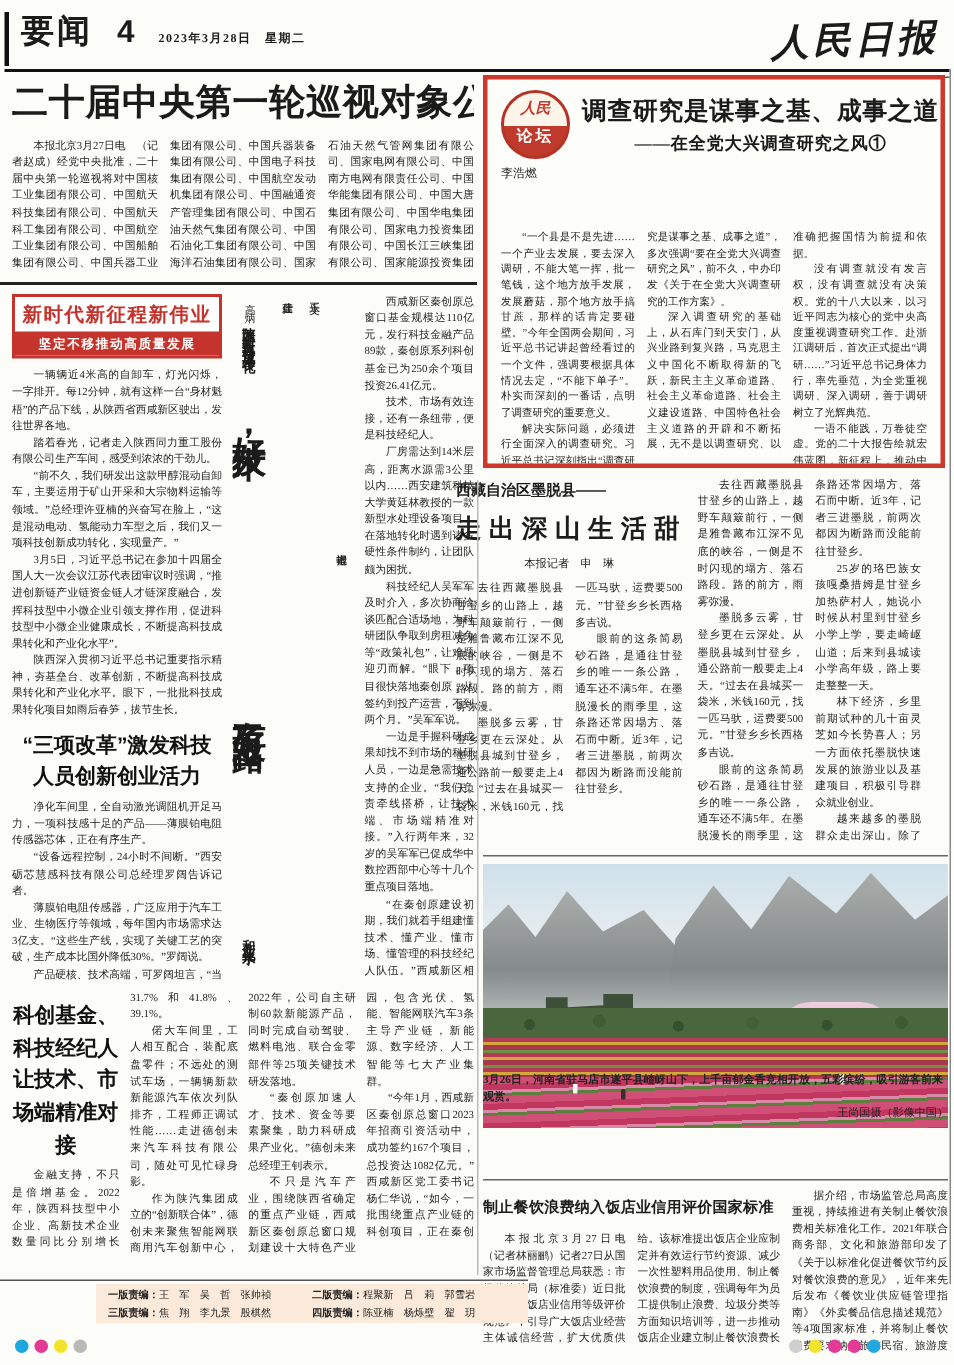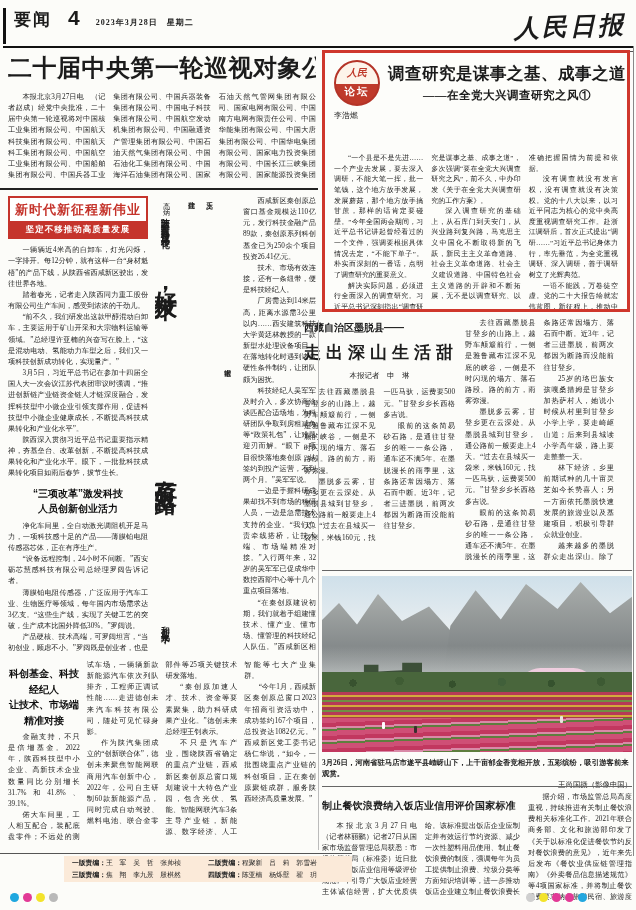--- a/index.html
+++ b/index.html
@@ -4,33 +4,33 @@
 <style>
   html,body{margin:0;padding:0;background:#e8e8e4;}
   .page{position:relative;width:636px;height:910px;margin:0 auto;background:#fcfcf9;overflow:hidden;
         font-family:"Liberation Serif","DejaVu Serif",serif;color:#1b1b1b;}
   
   .hdr{position:absolute;left:0;top:4px;width:636px;height:42px;}
   .hdr-bar{position:absolute;left:3px;top:4px;width:3px;height:36px;background:#111;}
   .hdr-line{position:absolute;left:3px;top:42px;width:630px;border-top:2px solid #111;}
   .hdr-line2{position:absolute;left:420px;top:47px;width:213px;border-top:1px solid #555;}
   .section-wrap{position:absolute;left:14px;top:2px;display:flex;align-items:baseline;gap:16px;}
-  .section-name{font-family:"Liberation Sans","DejaVu Sans",sans-serif;font-weight:900;font-size:17px;letter-spacing:2px;}
+  .section-name{font-family:"Liberation Sans","DejaVu Sans",sans-serif;font-weight:900;font-size:22px;letter-spacing:2px;}
   .page-num{font-family:"Liberation Sans","DejaVu Sans",sans-serif;font-weight:900;font-size:21px;}
   .page-date{font-size:8px;font-weight:bold;letter-spacing:1px;}
   .masthead{position:absolute;right:10px;top:6px;font-size:25px;font-weight:bold;font-style:italic;
             letter-spacing:3px;transform:rotate(-2deg);font-family:"DejaVu Serif","Liberation Serif",serif;}
   
   .flow{font-size:7.2px;line-height:1.55;color:#1d1d1d;}
   .para{margin:0;text-indent:2em;text-align:justify;}
   .seg{display:contents;}
   .cols2{column-count:2;column-gap:8px;column-fill:auto;}
   .cols3{column-count:3;column-gap:8px;column-fill:auto;}
   .cols4{column-count:4;column-gap:7px;column-fill:auto;}
-  .subhead{font-family:"Liberation Sans","DejaVu Sans",sans-serif;font-weight:bold;font-size:10px;
+  .subhead{font-family:"Liberation Sans","DejaVu Sans",sans-serif;font-weight:bold;font-size:14px;
            text-align:center;white-space:pre-line;margin:6px 0 4px;text-indent:0;break-inside:avoid;color:#111;}
   .rule{position:absolute;border-top:1px solid #777;}
   
   .art1{position:absolute;left:8px;top:52px;width:308px;height:132px;overflow:hidden;}
   .art1 h1{margin:0 0 8px;font-family:"Liberation Sans","DejaVu Sans",sans-serif;font-weight:900;
            font-size:24px;letter-spacing:0.5px;text-align:center;white-space:nowrap;}
   .art1 .body{height:94px;overflow:hidden;}
   .rule-art1{left:0;top:188px;width:318px;border-top:2px solid #222;}
   
   .science{position:absolute;left:8px;top:196px;width:308px;height:654px;overflow:hidden;}
@@ -93,21 +93,21 @@
                radial-gradient(circle 7px at 90% 44%,#3d5a33 60%,transparent 61%),#49663c;}
   .arch{position:absolute;left:196px;top:92px;width:78px;height:26px;border-radius:40px 40px 6px 6px;
         background:linear-gradient(180deg,#f0cfe0,#dda8c6);}
   .sculpt{position:absolute;left:34px;top:84px;width:66px;height:34px;background:#3c4f38;
           clip-path:polygon(0 100%,0 40%,12% 40%,12% 14%,34% 14%,34% 34%,70% 30%,70% 8%,100% 8%,100% 100%);}
   .field-back{position:absolute;left:0;top:116px;width:310px;height:26px;
     background:repeating-linear-gradient(180deg,#b53a57 0 3px,#d3a93c 3px 5px,#a8394c 5px 8px,#6f8f44 8px 10px);}
   .field-front{position:absolute;left:0;top:142px;width:310px;height:34px;
     background:repeating-linear-gradient(178deg,#cf4f76 0 5px,#c2375f 5px 9px,#d98aa8 9px 11px,#5e7e3e 11px 13px);}
   .visitor{position:absolute;width:3px;height:7px;border-radius:1px;}
-  .caption{position:absolute;left:322px;top:757px;width:310px;font-size:7.4px;font-weight:bold;line-height:1.5;color:#222;}
+  .caption{position:absolute;left:322px;top:714px;width:310px;font-size:7.4px;font-weight:bold;line-height:1.5;color:#222;}
   .caption .credit{display:block;text-align:right;font-weight:normal;}
   .rule-photo{left:322px;top:786px;width:310px;border-top:1px solid #666;}
   
   .catering{position:absolute;left:322px;top:792px;width:310px;height:112px;display:flex;gap:8px;overflow:hidden;}
   .cat-left{width:198px;overflow:hidden;}
   .cat-right{width:104px;overflow:hidden;}
   .cat-title{font-family:"Liberation Sans","DejaVu Sans",sans-serif;font-weight:900;font-size:10px;
              white-space:nowrap;margin:6px 0 7px;letter-spacing:0.2px;}
   .cat-body-l{height:86px;overflow:hidden;}
   

